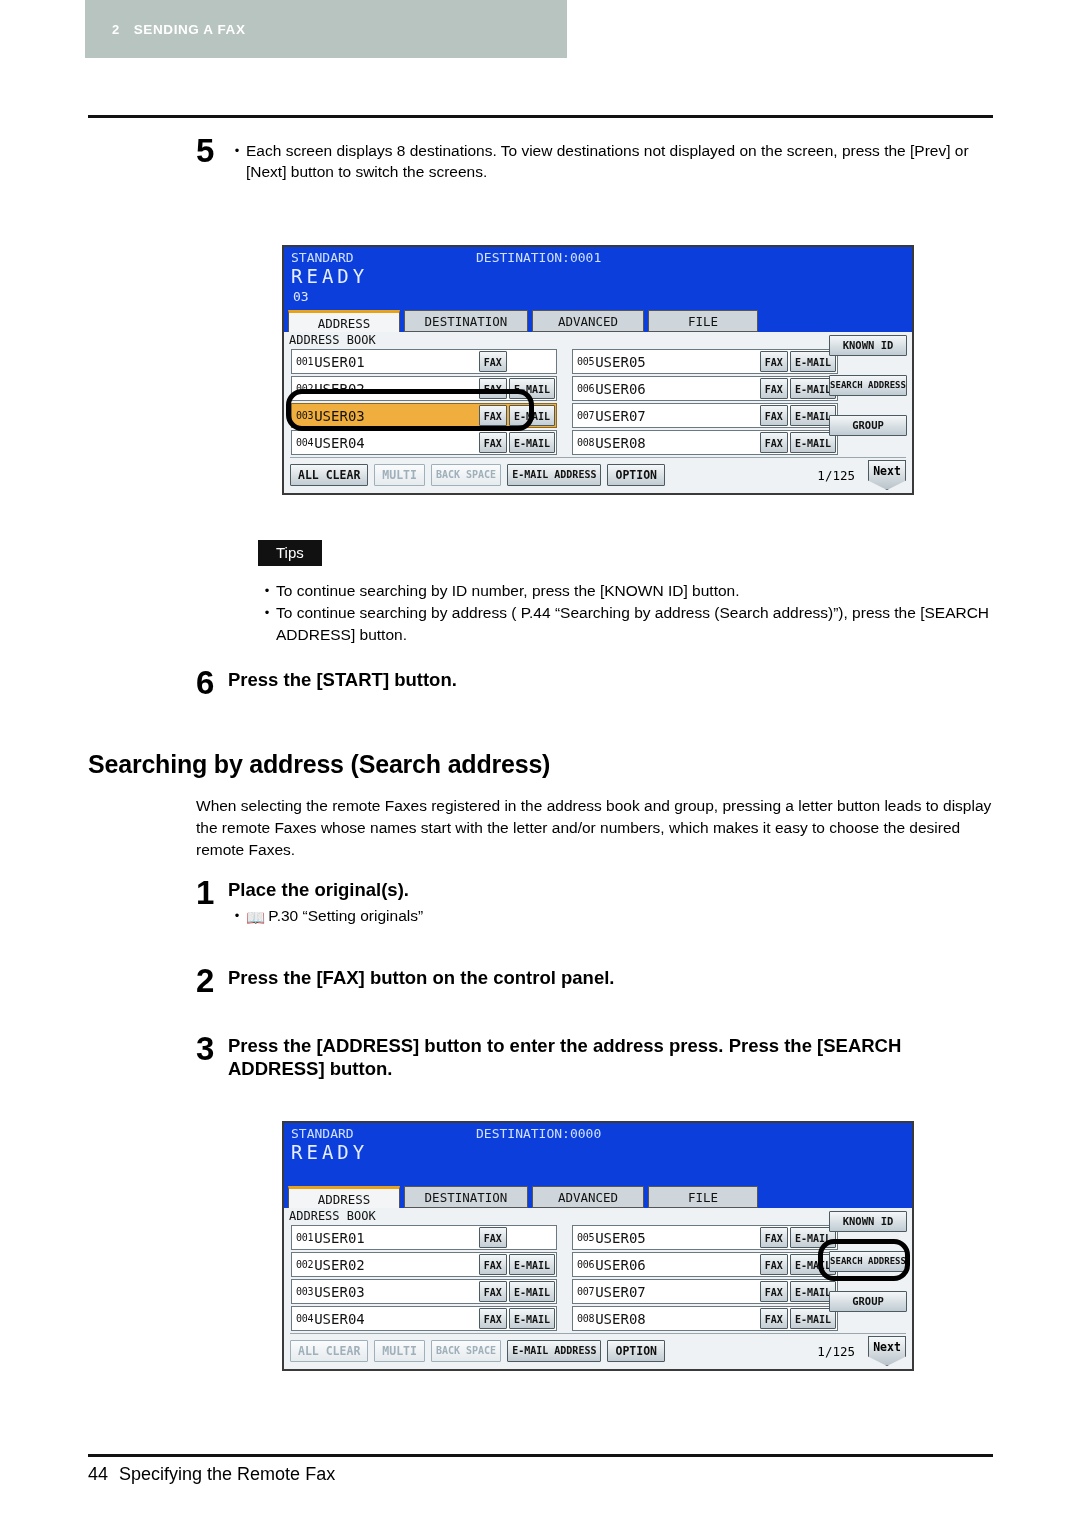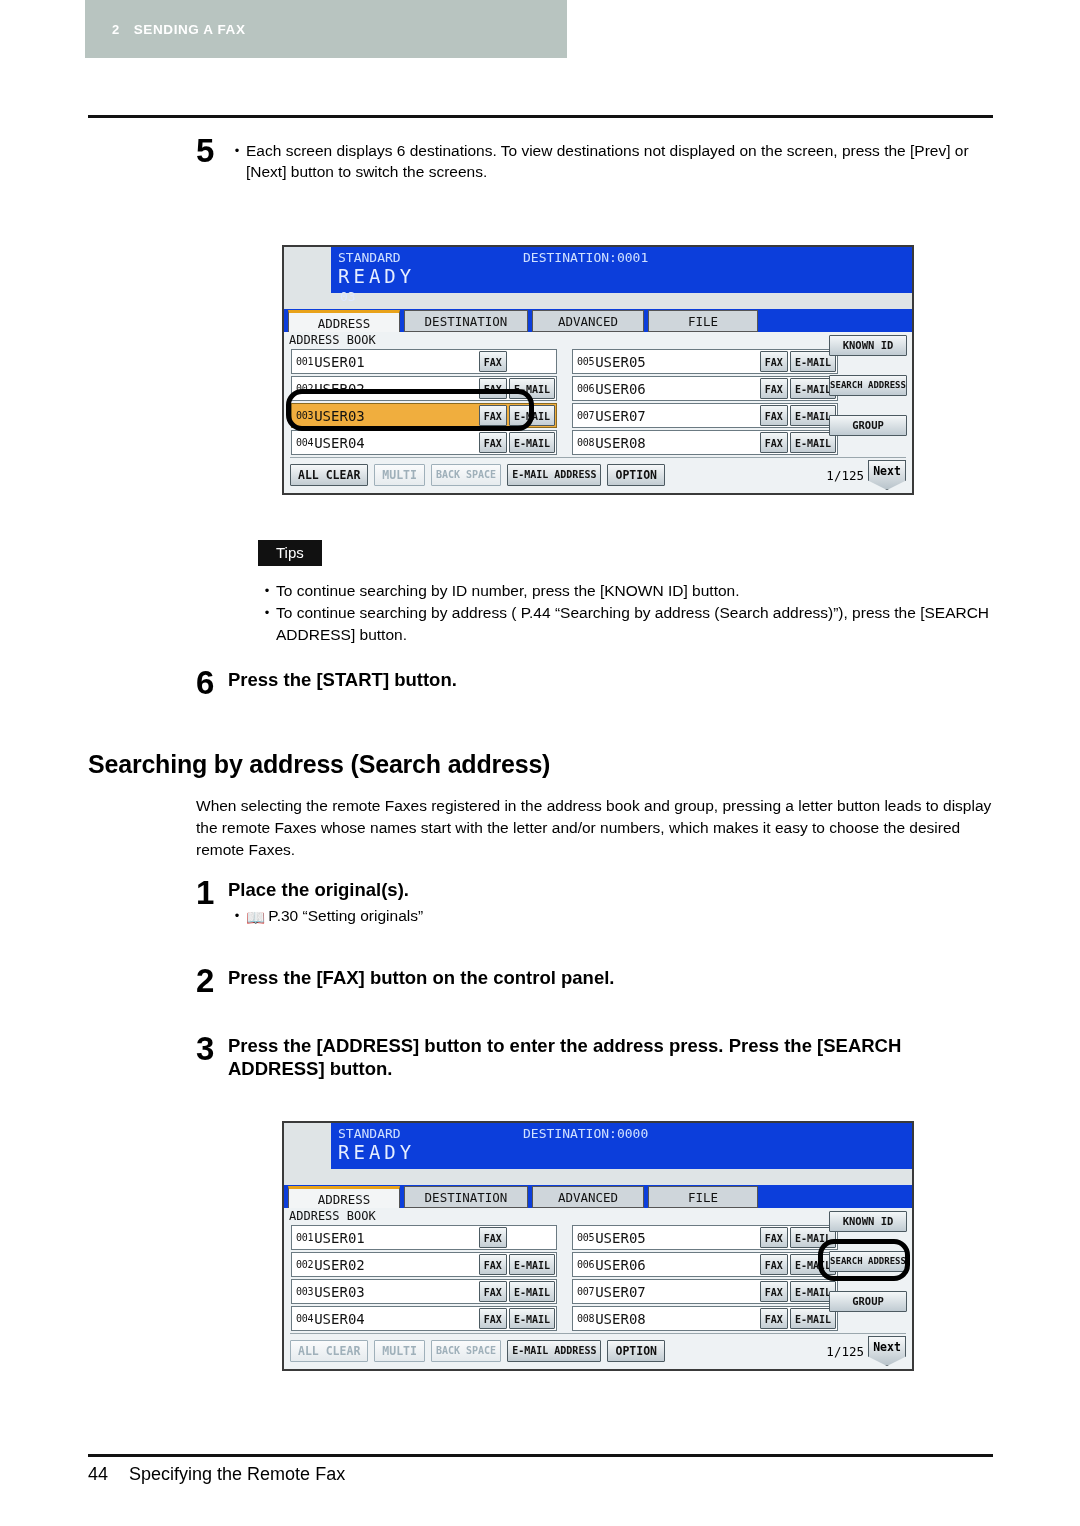--- a/index.html
+++ b/index.html
@@ -14,21 +14,21 @@
     background:#b8c4c0;display:flex;align-items:center;
   }
   .chapter-num{color:#ffffff;font-weight:bold;font-size:13px;margin-left:27px;letter-spacing:.5px;}
   .chapter-title{color:#ffffff;font-weight:bold;font-size:13.5px;margin-left:14px;letter-spacing:.6px;}
   
   .rule-top{position:absolute;left:88px;top:115px;width:905px;height:3px;background:#111;}
   .rule-bottom{position:absolute;left:88px;top:1454px;width:905px;height:3px;background:#111;}
   
   .footer{position:absolute;left:88px;top:1464px;width:905px;display:flex;align-items:flex-end;font-size:18px;}
   .footer-pageno{font-weight:normal;}
-  .footer-text{margin-left:21px;}
+  .footer-text{margin-left:11px;}
   
   .step{position:absolute;display:flex;align-items:flex-start;}
   .step-num{
     font-weight:bold;font-size:33px;line-height:30px;
     width:32px;flex:0 0 32px;text-align:left;
     font-family:"Liberation Sans",sans-serif;
   }
   .step-body{flex:1;}
   .step-title{font-weight:bold;font-size:18.5px;line-height:23px;}
   .bullets{margin-top:4px;}
@@ -52,21 +52,21 @@
   }
   .tips-list{margin-top:14px;}
   .tips-list .bullet{font-size:15.5px;line-height:22px;}
   .book-icon{display:inline-block;vertical-align:-2px;margin-right:3px;}
   
   .lcd{
     position:absolute;border:2px solid #3a3a3a;background:#dfe4e6;
     width:628px;height:246px;font-family:"DejaVu Sans Mono",monospace;
   }
   .lcd-top{
-    background:#0c3edb;height:46px;position:relative;color:#cfe0ff;margin-left:47px;
+    background:#0c3edb;height:62px;position:relative;color:#cfe0ff;
   }
   .lcd-standard{position:absolute;left:7px;top:3px;font-size:13px;letter-spacing:0px;}
   .lcd-dest{position:absolute;left:192px;top:3px;font-size:13px;}
   .lcd-ready{position:absolute;left:7px;top:18px;font-size:19px;letter-spacing:4px;color:#e6eeff;}
   .lcd-sub{position:absolute;left:9px;top:42px;font-size:13px;color:#dfe8ff;}
   
   .lcd-tabs{position:absolute;left:0;top:62px;width:100%;height:23px;background:#0c3edb;}
   .tab{
     position:absolute;top:1px;height:22px;
     font-size:12.5px;font-weight:normal;text-align:center;line-height:22px;
@@ -108,21 +108,21 @@
     border-top:1px solid #9aa7ad;padding-top:4px;
     display:flex;align-items:center;
   }
   .bbtn{
     height:22px;line-height:20px;padding:0 7px;margin-right:6px;
     background:linear-gradient(#f6f8f9,#c2ccd2);border:1px solid #4c5a61;
     font-size:11.5px;font-weight:bold;color:#111;box-sizing:border-box;border-radius:1px;
   }
   .bbtn.dim{color:#9fb0ba;border-color:#9fb0ba;background:linear-gradient(#fafbfc,#e6ebee);}
   .bbtn.small{font-size:10px;padding:0 4px;}
-  .pgcount{margin-left:auto;font-size:12.5px;margin-right:4px;text-align:center;}
+  .pgcount{margin-left:auto;font-size:12.5px;margin-right:13px;text-align:center;}
   .nextbtn{
     width:38px;height:30px;position:relative;
     background:linear-gradient(#f6f8f9,#b9c4cb);border:1px solid #4c5a61;
     font-size:11.5px;font-weight:bold;text-align:center;line-height:21px;
     clip-path:polygon(0 0,100% 0,100% 68%,50% 100%,0 68%);
     box-sizing:border-box;
   }
   
   .callout{
     position:absolute;border:5px solid #000;border-radius:16px;
@@ -138,21 +138,21 @@
 </div>
 
 <div class="rule-top"></div>
 
 <div class="step" style="left:196px;top:136px;width:800px;">
   <div class="step-num">5</div>
   <div class="step-body">
     <div class="bullets">
       <div class="bullet">
         <span class="dot">•</span>
-        <span class="btxt">Each screen displays 6 destinations. To view destinations not displayed on the screen, press the [Prev] or [Next] button to switch the screens.</span>
+        <span class="btxt">Each screen displays 8 destinations. To view destinations not displayed on the screen, press the [Prev] or [Next] button to switch the screens.</span>
       </div>
     </div>
   </div>
 </div>
 
 <div class="lcd" style="left:282px;top:245px;">
   <div class="lcd-top">
     <span class="lcd-standard">STANDARD</span>
     <span class="lcd-dest">DESTINATION:0001</span>
     <span class="lcd-ready">READY</span>

